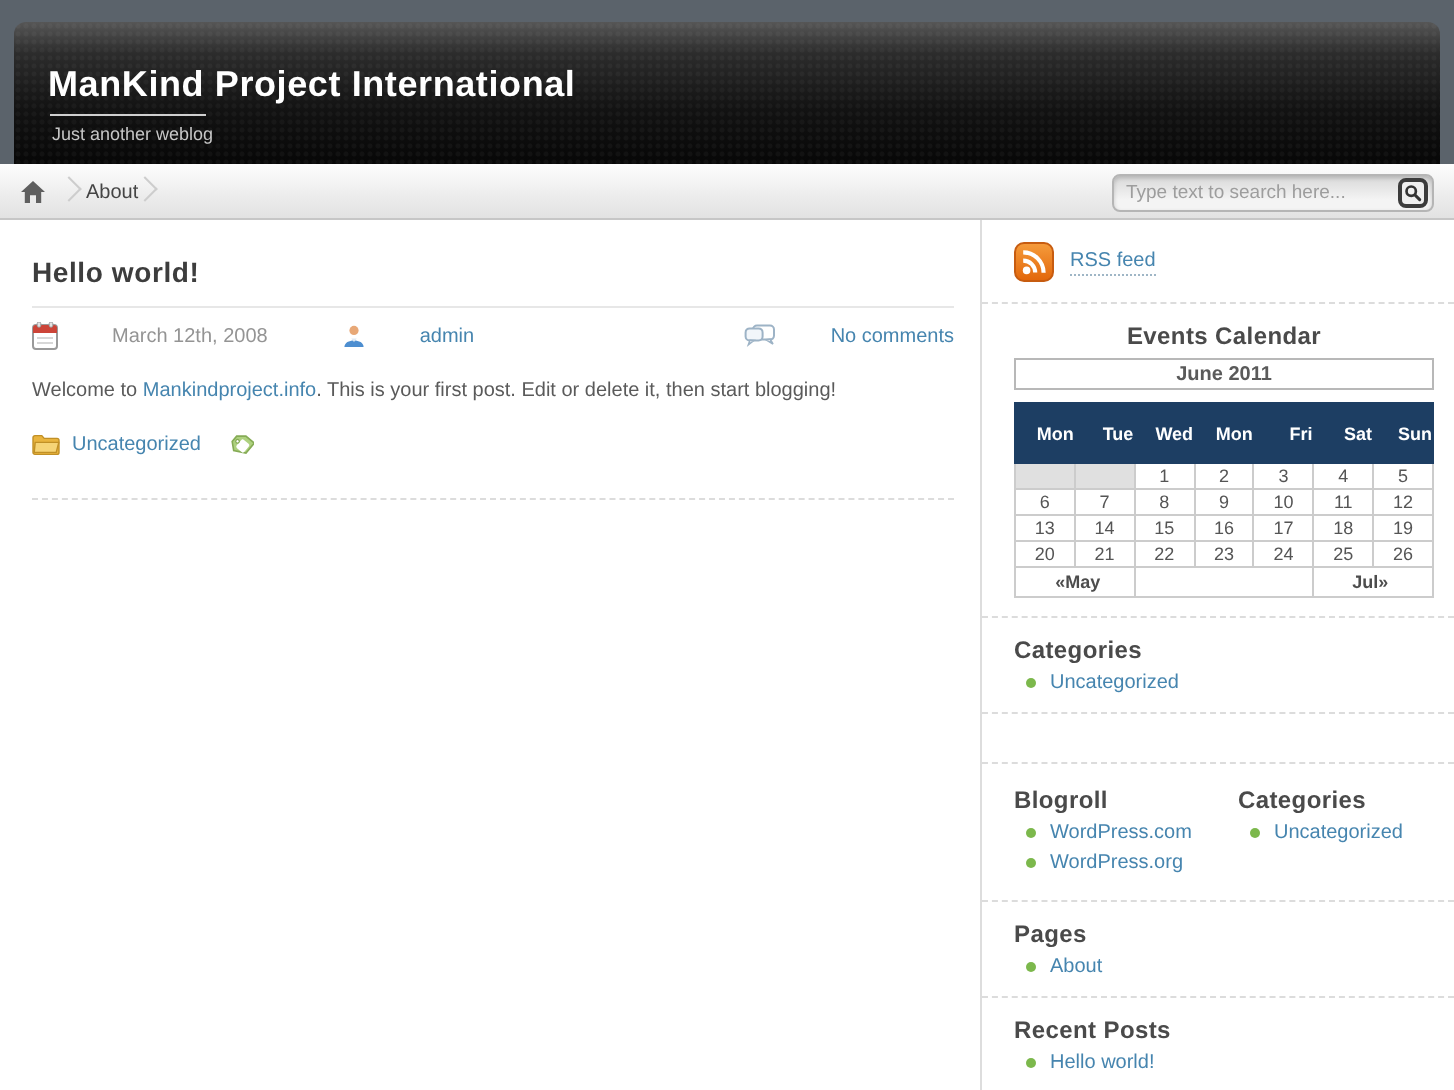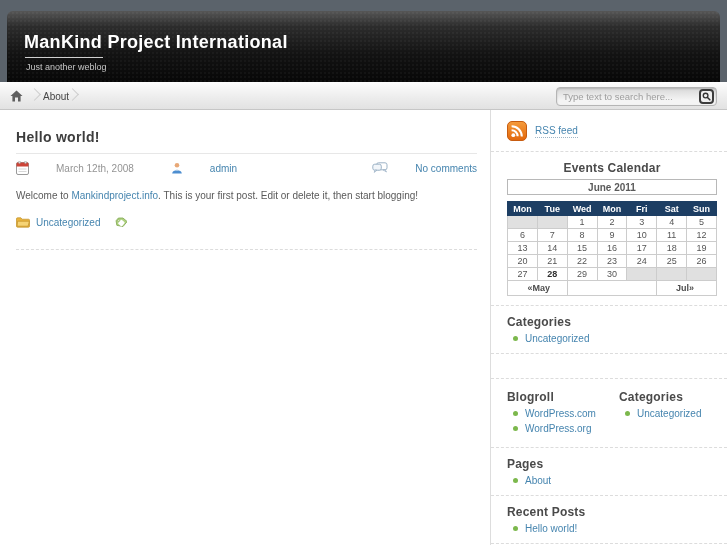--- a/index.html
+++ b/index.html
@@ -64,21 +64,21 @@
   
   .sidebar { position:absolute; top:110px; left:490px; width:237px; height:435px; background:#fff; border-left:1px solid #ddd; padding:10px 10px 0 16px; overflow:hidden; }
   .rss-row { display:flex; align-items:center; height:22px;text-align:right; }
   .rss-link { font-size:10px; color:#4685af; margin-left:8px; border-bottom:1px dotted #9fb6c6; padding-bottom:1px; }
   .sdiv { border-top:1px dashed #dcdcdc; margin:9px -10px 9px -16px; }
   .spacer6 { height:6px; }
 
   .cal-title { text-align:center; font-size:12px; font-weight:bold; color:#4a4a4a; letter-spacing:.2px; margin-top:2px; }
   .cal-caption { margin-top:4px; border:1px solid #b8b8b8; height:16px; line-height:15px; text-align:center; font-size:10px; font-weight:bold; color:#5a5a5a; background:#fff; }
   table.cal { margin-top:6px; width:100%; border-collapse:collapse; font-size:9px; table-layout:fixed; }
-  table.cal th { background:#1d3e63; border:1px solid #1d3e63; color:#fff; font-weight:bold; height:14px; text-align:center; }
+  table.cal th { background:#1d3e63; border:1px solid #1d3e63; color:#fff; font-weight:bold; height:30px; text-align:right; }
   table.cal td { border:1px solid #ccc; background:#fff; height:13px; text-align:center; color:#555; }
   table.cal td.pad { background:#e0e0e0; }
   table.cal td.today { font-weight:bold; color:#2f2f2f; }
   table.cal tfoot td { height:15px; font-weight:bold; color:#4d4d4d; }
   tfoot .prev { text-align:left; padding-left:3px; }
   tfoot .next { text-align:right; padding-right:3px; }
 
   .widget h3 { font-size:12px; font-weight:bold; color:#4a4a4a; letter-spacing:.2px; margin:2px 0 4px; }
   .widget ul { list-style:none; }
   .widget li { display:flex; align-items:center; margin:4px 0; padding-left:6px; font-size:10px; }
@@ -251,29 +251,20 @@
             <td>19</td>
           </tr>
           <tr>
             <td>20</td>
             <td>21</td>
             <td>22</td>
             <td>23</td>
             <td>24</td>
             <td>25</td>
             <td>26</td>
-          </tr>
-          <tr>
-            <td>27</td>
-            <td class="today">28</td>
-            <td>29</td>
-            <td>30</td>
-            <td class="pad"></td>
-            <td class="pad"></td>
-            <td class="pad"></td>
           </tr>
         </tbody>
       <tfoot>
         <tr>
           <td colspan="2" class="prev">«May</td>
           <td colspan="3"></td>
           <td colspan="2" class="next">Jul»</td>
         </tr>
       </tfoot>
     </table>

